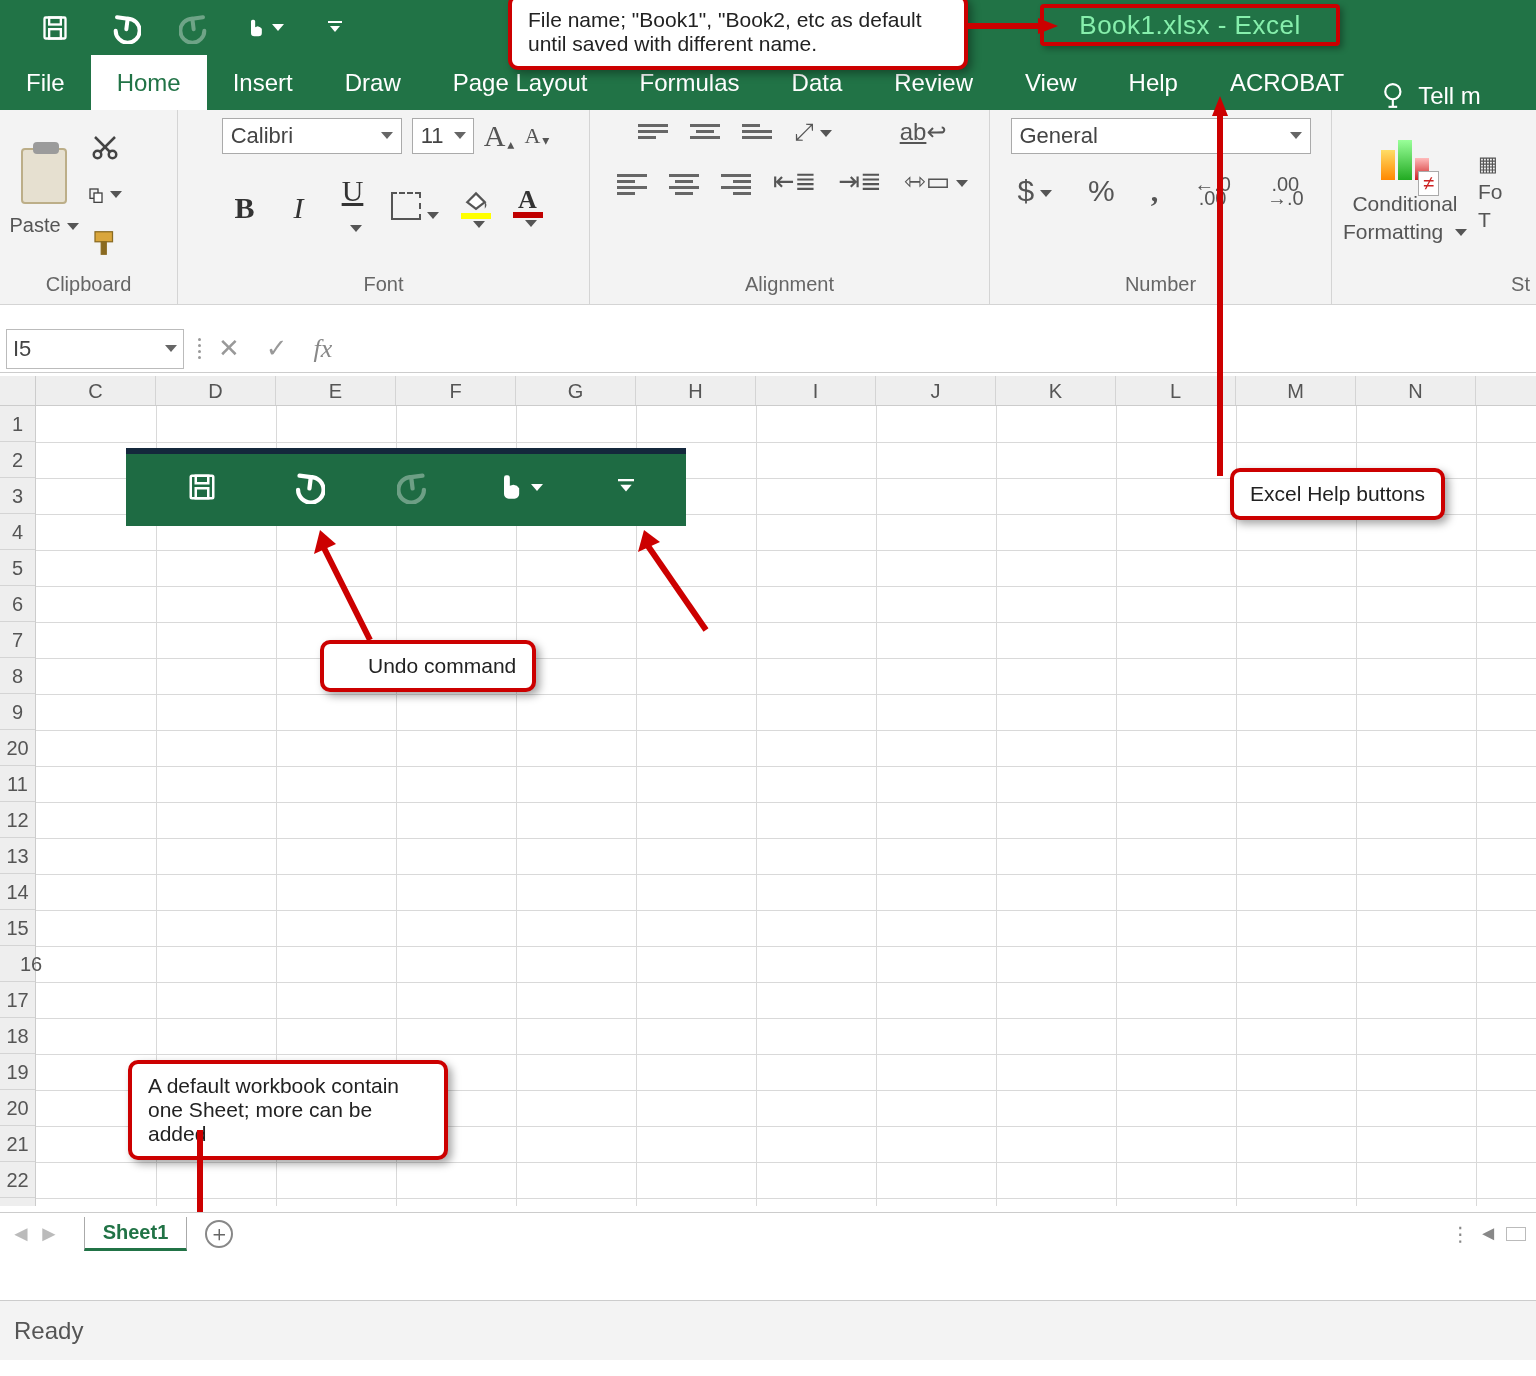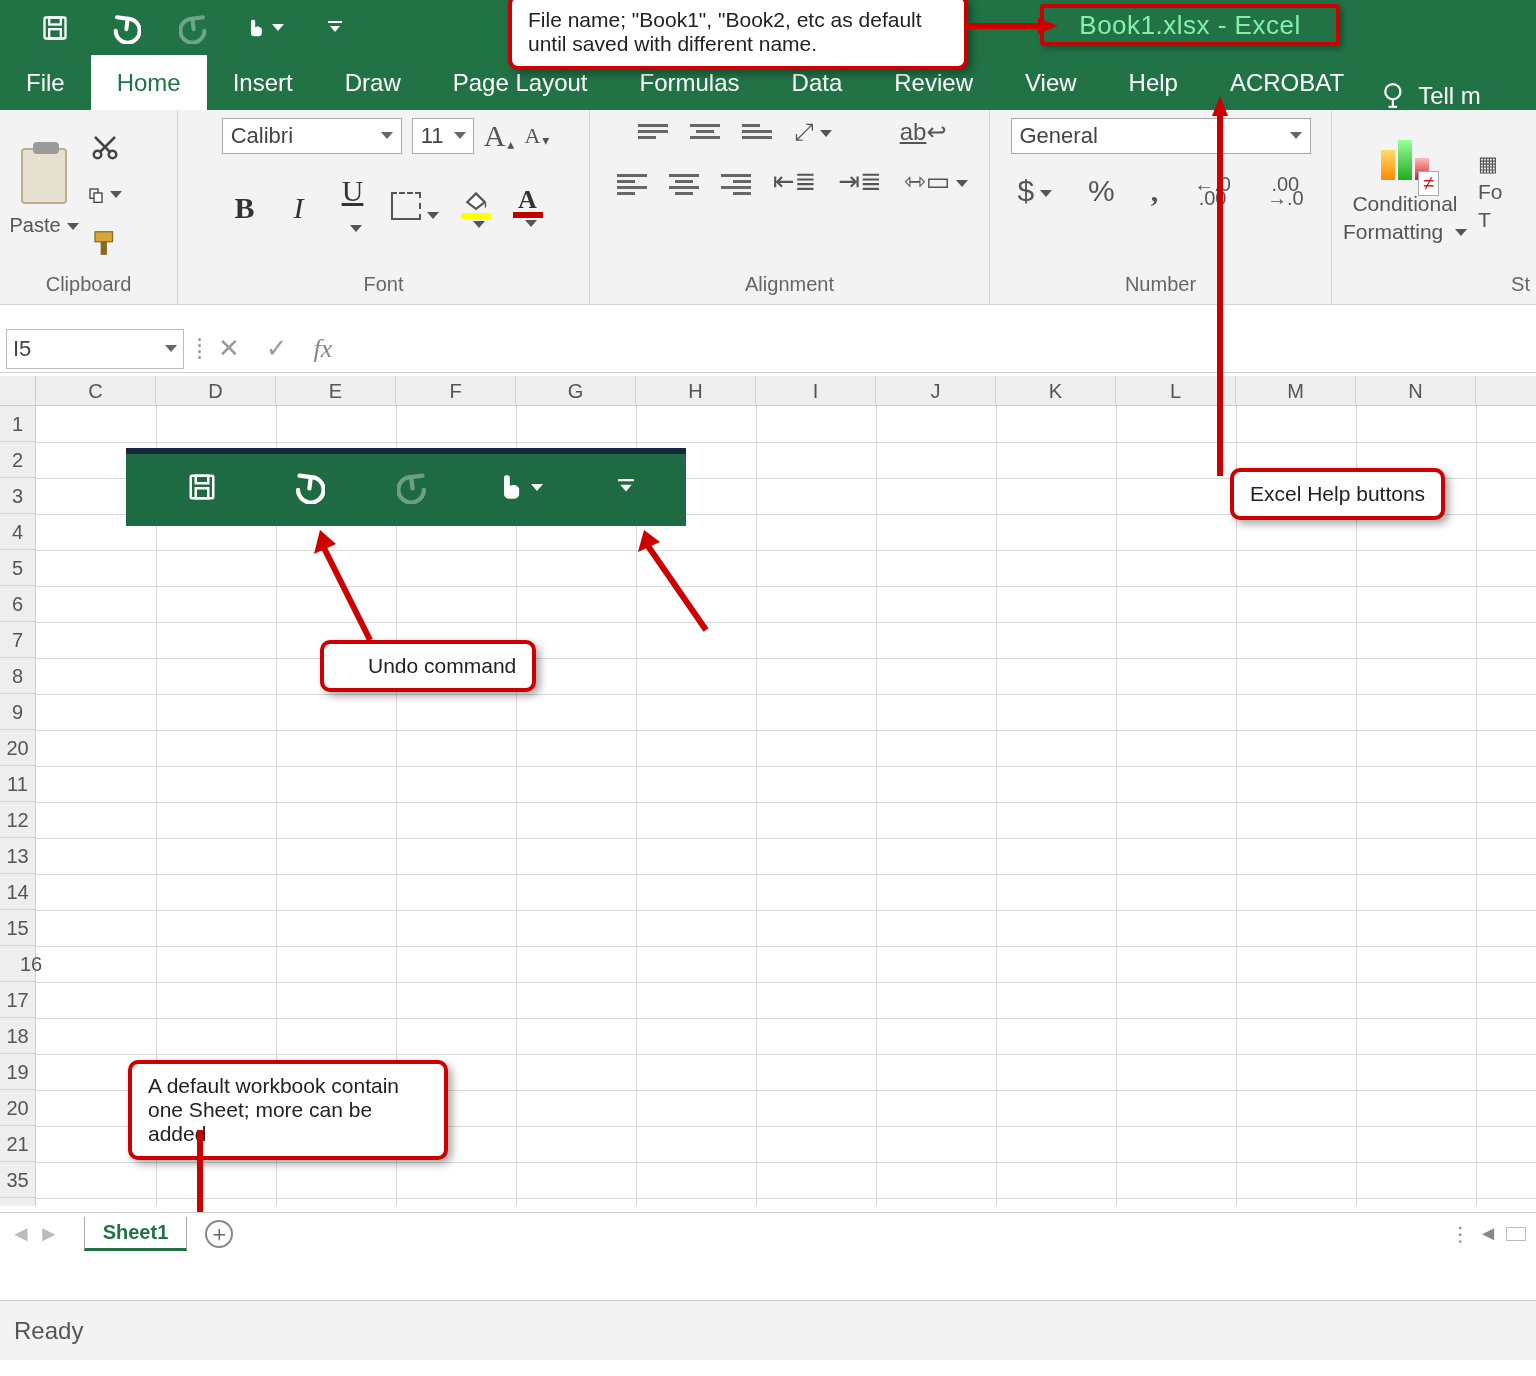--- a/index.html
+++ b/index.html
@@ -420,21 +420,21 @@
         <div class="rh" style="height: 36px;">12</div>
         <div class="rh" style="height: 36px;">13</div>
         <div class="rh" style="height: 36px;">14</div>
         <div class="rh" style="height: 36px;">15</div>
         <div class="rh" style="height: 36px; padding-left: 20px;">16</div>
         <div class="rh" style="height: 36px;">17</div>
         <div class="rh" style="height: 36px;">18</div>
         <div class="rh" style="height: 36px;">19</div>
         <div class="rh" style="height: 36px;">20</div>
         <div class="rh" style="height: 36px;">21</div>
-        <div class="rh" style="height: 36px;">35</div>
+        <div class="rh" style="height: 36px;">22</div>
       </div>
   <div class="cells" id="cells">
         <div class="gv" style="left: 120px;"></div>
         <div class="gv" style="left: 240px;"></div>
         <div class="gv" style="left: 360px;"></div>
         <div class="gv" style="left: 480px;"></div>
         <div class="gv" style="left: 600px;"></div>
         <div class="gv" style="left: 720px;"></div>
         <div class="gv" style="left: 840px;"></div>
         <div class="gv" style="left: 960px;"></div>

